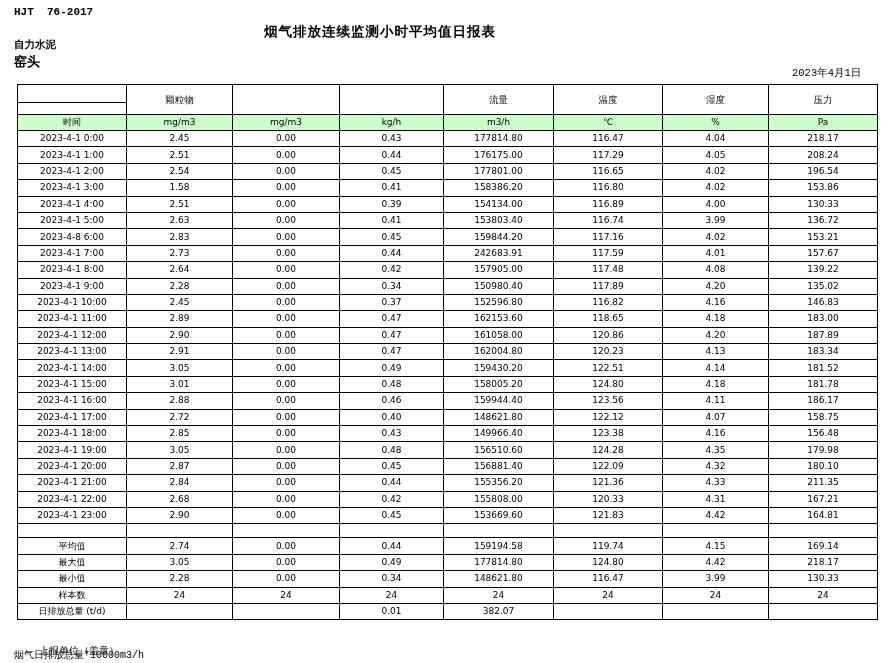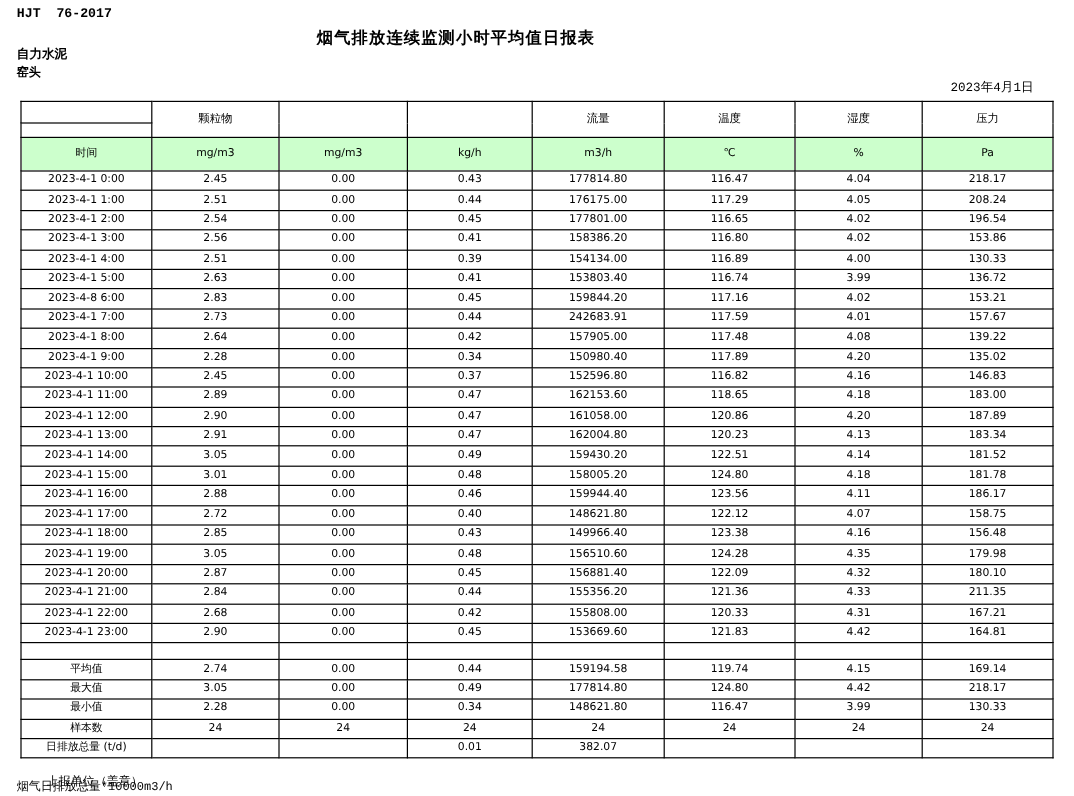--- a/index.html
+++ b/index.html
@@ -3,29 +3,29 @@
 <meta charset="utf-8">
 <style>
   * { margin:0; padding:0; box-sizing:border-box; }
   html,body { width:895px; height:663px; background:#ffffff; color:#000;
     font-family:"DejaVu Sans", sans-serif; }
   body { position:relative; overflow:hidden; }
   .abs { position:absolute;font-family:Liberation Mono, monospace; }
   .doc-code { left:14px; top:6px; font-size:11px; font-weight:bold; white-space:pre; }
   .title { left:0; top:23px; width:760px; text-align:center; font-size:13.5px; font-weight:bold; letter-spacing:1px; }
   .company { left:14px; top:38px; font-size:10.5px; font-weight:bold; }
-  .station { left:14px; top:53px; font-size:10px; font-weight:bold;text-align:right; }
+  .station { left:14px; top:53px; font-size:13px; font-weight:bold;text-align:right; }
   .date { left:792px; top:66px; font-size:10.5px; }
   table { position:absolute; left:17px; top:84px; width:860px;
     border-collapse:collapse; table-layout:fixed; }
   td { border:1px solid #000; text-align:center; vertical-align:middle;
     font-size:9px; line-height:1; padding:0; white-space:nowrap; overflow:hidden; }
   tr.param-row td { height:18px; font-size:9.5px; }
   tr.param-sub td { height:12px; }
-  tr.unit-row td { height:28px; background:var(--green); }
+  tr.unit-row td { height:16px; background:var(--green); }
   tr.data-row td, tr.summary-row td { height:16.4px; }
   tr.blank-row td { height:14px; }
   .footer-note { left:14px; top:630px; font-size:10px;margin-top:18px; }
   .footer-report { left:14px; top:644px; font-size:10px;margin-left:25px; }
   .footer-unit { left:168px; top:662px; font-size:10px; }
 </style>
 </head>
 <body>
 
 <div class="abs doc-code">HJT  76-2017</div>
@@ -96,21 +96,21 @@
         <td>2.54</td>
         <td>0.00</td>
         <td>0.45</td>
         <td>177801.00</td>
         <td>116.65</td>
         <td>4.02</td>
         <td>196.54</td>
       </tr>
       <tr class="data-row">
         <td>2023-4-1 3:00</td>
-        <td>2.56</td>
+        <td>1.58</td>
         <td>0.00</td>
         <td>0.41</td>
         <td>158386.20</td>
         <td>116.80</td>
         <td>4.02</td>
         <td>153.86</td>
       </tr>
       <tr class="data-row">
         <td>2023-4-1 4:00</td>
         <td>2.51</td>

